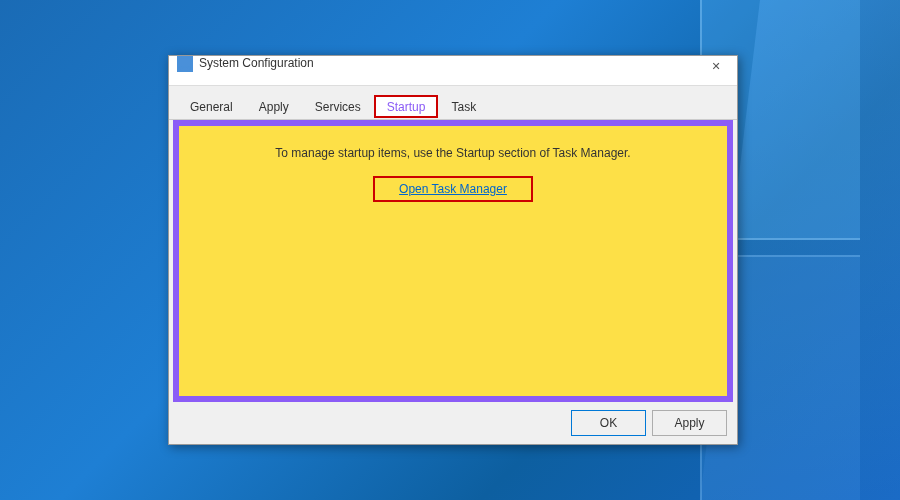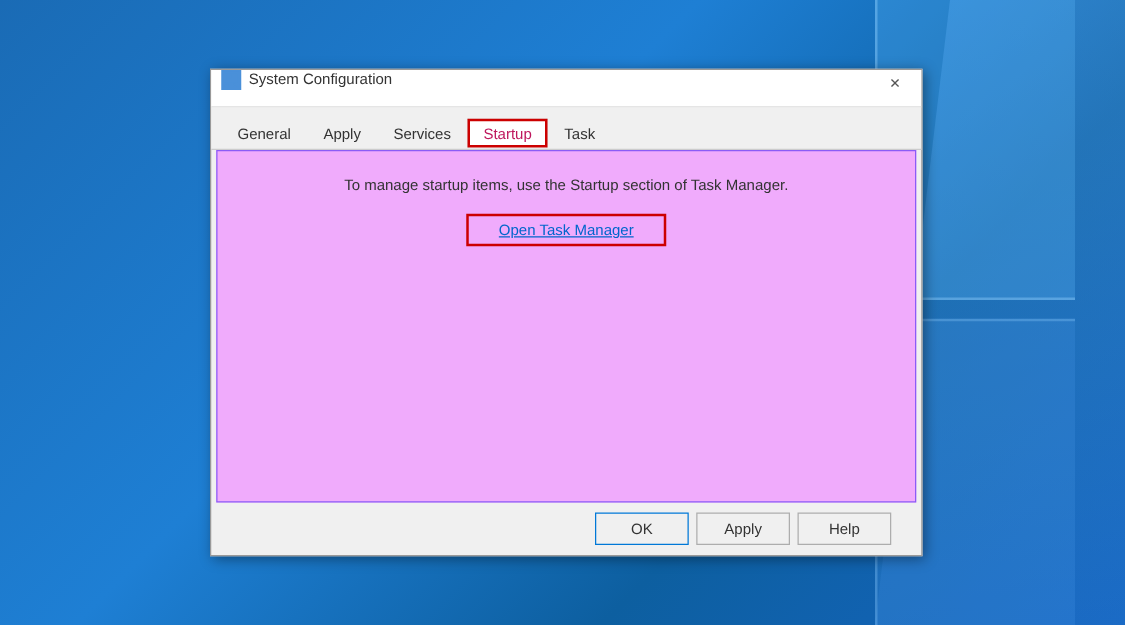--- a/index.html
+++ b/index.html
@@ -128,31 +128,31 @@
       background: transparent;
       position: relative;
       top: 1px;
     }
 
     .tab.active {
       background: #fff;
       border-color: #ccc;
       border-bottom-color: #fff;
       font-weight: normal;
-      color: #be185d;
+      color: #8b5cf6;
       outline: 2px solid #cc0000;
       outline-offset: -2px;
       z-index: 1;
     }
 
     
     .content-area {
       flex: 1;
-      background: #f0abfc;
-      border: 1px solid #8b5cf6;
+      background: #fde047;
+      border: 6px solid #8b5cf6;
       margin: 0 4px;
       padding: 20px;
       display: flex;
       flex-direction: column;
       align-items: center;
     }
 
     .content-text {
       font-size: 12px;
       color: #333;
@@ -168,21 +168,21 @@
       color: #0066cc;
       cursor: pointer;
       text-decoration: underline;
     }
 
     
     .footer {
       display: flex;
       justify-content: flex-end;
       align-items: center;
-      padding: 8px 24px;
+      padding: 8px 10px;
       gap: 6px;
       flex-shrink: 0;
     }
 
     .footer-btn {
       min-width: 75px;
       height: 26px;
       background: #f0f0f0;
       border: 1px solid #adadad;
       font-size: 12px;
@@ -229,16 +229,15 @@
   </div>
 
   <div class="content-area">
     <p class="content-text">To manage startup items, use the Startup section of Task Manager.</p>
     <button class="open-task-manager-btn">Open Task Manager</button>
   </div>
 
   <div class="footer">
     <button class="footer-btn ok-btn">OK</button>
     <button class="footer-btn">Apply</button>
-    <button class="footer-btn">Help</button>
   </div>
 
 </div>
 
 </body></html>

